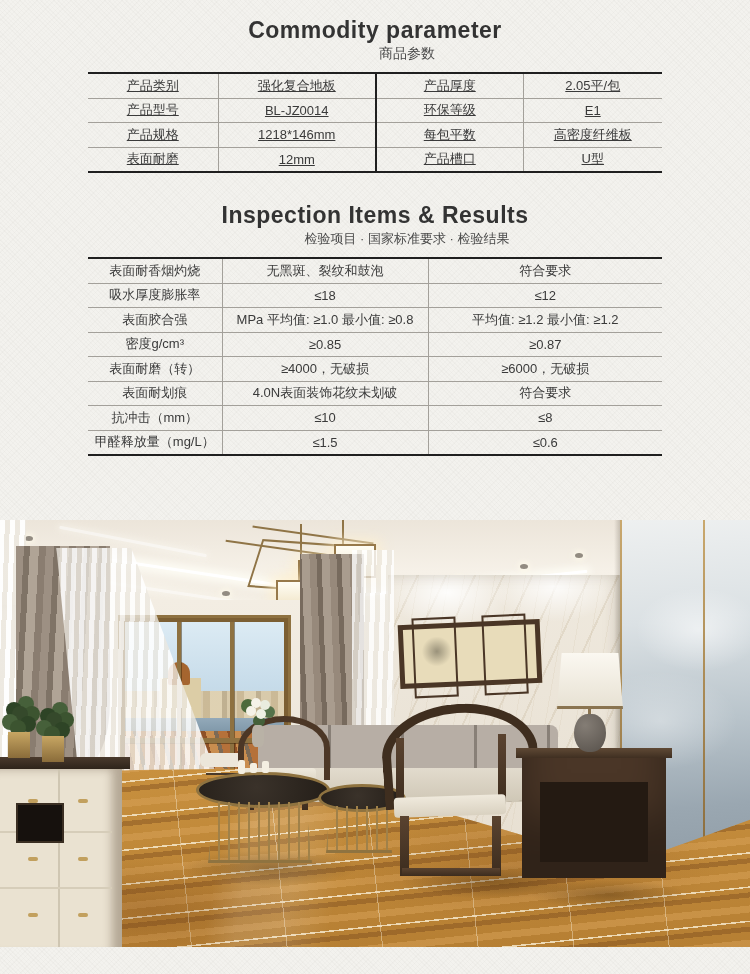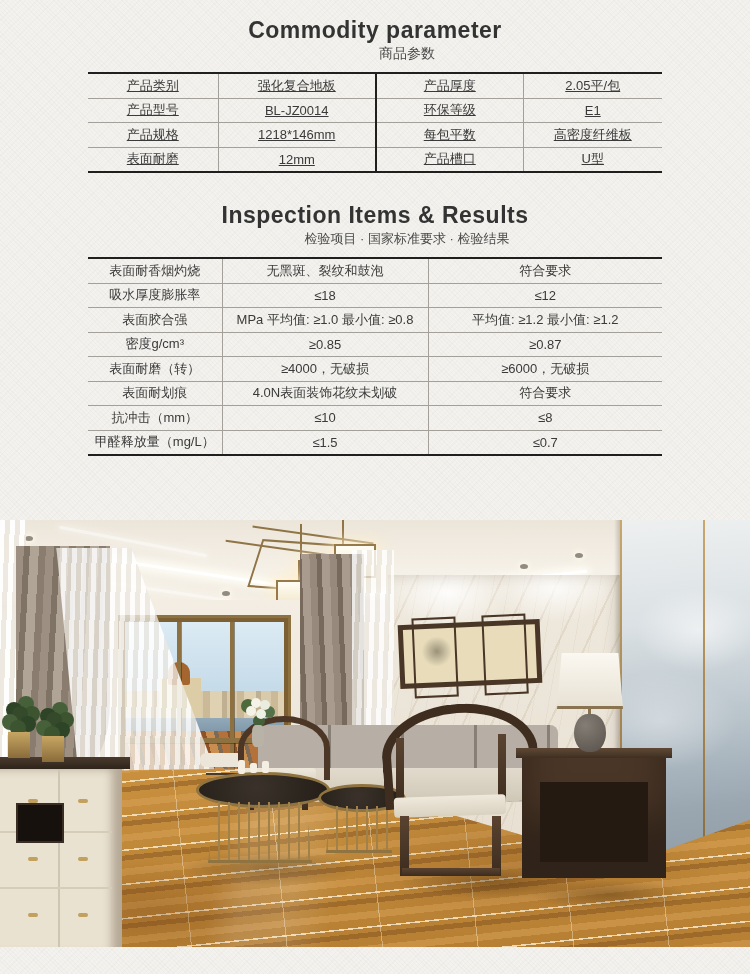--- a/index.html
+++ b/index.html
@@ -227,21 +227,21 @@
     <td>符合要求</td>
   </tr>
   <tr>
     <td>抗冲击（mm）</td>
     <td>≤10</td>
     <td>≤8</td>
   </tr>
   <tr>
     <td>甲醛释放量（mg/L）</td>
     <td>≤1.5</td>
-    <td>≤0.7</td>
+    <td>≤0.6</td>
   </tr>
 </tbody>
   </table>
 
 <div id="photo">
 
   <div class="ceiling"></div>
   <div class="cove f" style="top:20px;left:58px;width:150px;transform:rotate(11deg);"></div>
   <div class="cove" style="top:54px;left:74px;width:282px;transform:rotate(8.5deg);"></div>
   <div class="cove" style="top:63px;left:338px;width:250px;transform:rotate(-6deg);"></div>

